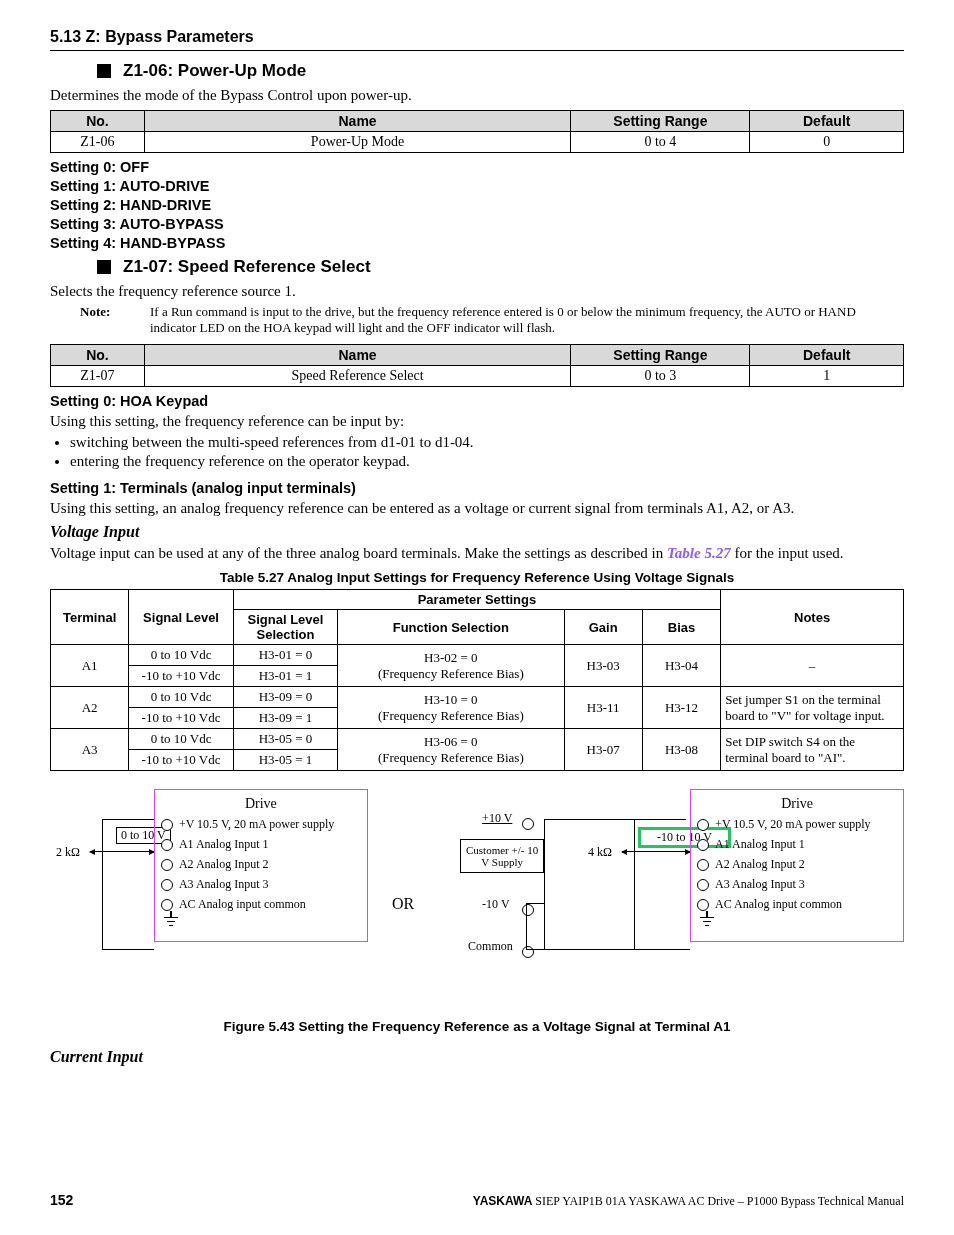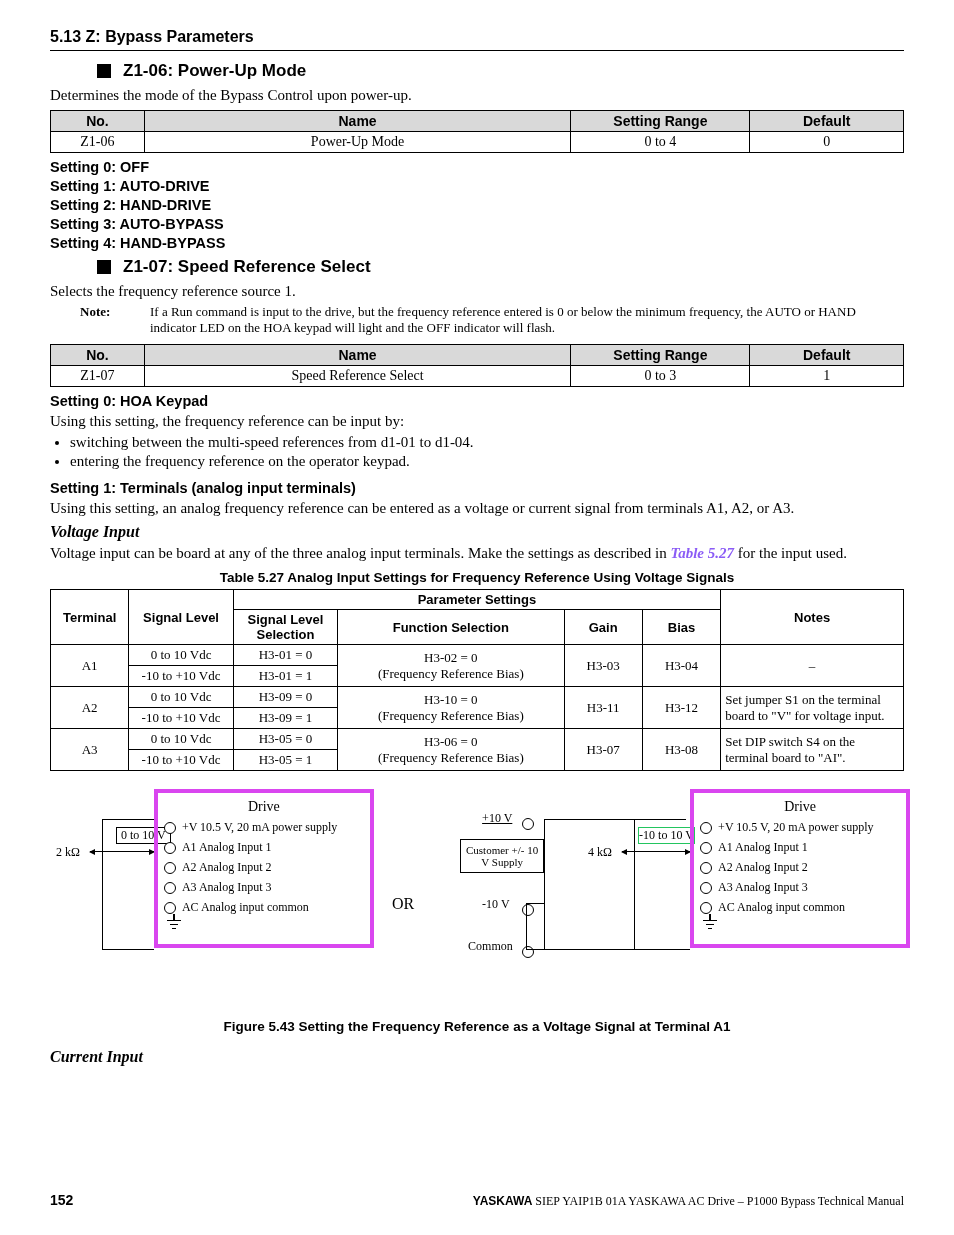--- a/index.html
+++ b/index.html
@@ -95,21 +95,21 @@
     display: flex;
     justify-content: center;
     align-items: flex-start;
     gap: 28px;
     margin: 18px 0 0 0;
   }
   .diag {
     position: relative;
   }
   .drivebox {
-    border: 4px solid #d946ef;
+    border: 1px solid #d946ef;
     width: 200px;
     padding: 6px 6px 6px 6px;
     font-size: 12px;
   }
   .drivebox .title { text-align: center; font-size: 14px; margin-bottom: 4px; }
   .termline {
     display: flex; align-items: center; gap: 6px;
     margin: 5px 0;
     font-size: 12px;
   }
@@ -235,21 +235,21 @@
 <ul class="b">
   <li>switching between the multi-speed references from d1-01 to d1-04.</li>
   <li>entering the frequency reference on the operator keypad.</li>
 </ul>
 
 <div class="setting" style="margin-top:10px">Setting 1: Terminals (analog input terminals)</div>
 <div class="para">Using this setting, an analog frequency reference can be entered as a voltage or current signal from terminals A1, A2, or A3.</div>
 
 <div class="italic">Voltage Input</div>
 <div class="para">
-  <span>Voltage input can be board at any of the three analog input terminals. Make the settings as described in </span><a class="linkref">Table 5.27</a><span> for the input used.</span>
+  <span>Voltage input can be used at any of the three analog board terminals. Make the settings as described in </span><a class="linkref">Table 5.27</a><span> for the input used.</span>
 </div>
 
 <div class="tabletitle">Table 5.27  Analog Input Settings for Frequency Reference Using Voltage Signals</div>
 
 <table class="big">
   <tbody>
       <tr>
     <th rowspan="2" style="width:9%">Terminal</th>
     <th rowspan="2" style="width:12%">Signal Level</th>
     <th colspan="4">Parameter Settings</th>
@@ -367,21 +367,21 @@
         <span class="circ"></span>
       </span>
     <div class="small" style="position:absolute;left:18px;top:150px;">Common</div>
     <span class="termline" style="position:absolute;left:72px;top:152px;">
         <span class="circ"></span>
       </span>
   </div>
 
   <div class="diag" style="width:310px;height:180px;">
     <div class="small" style="position:absolute;left:0;top:56px;">4 kΩ</div>
-    <div class="small" style="position:absolute;left:50px;top:38px;border:1px solid #22c55e;padding:0 0;background:#fff;">-10 to 10 V</div>
+    <div class="small" style="position:absolute;left:50px;top:38px;border:3px solid #22c55e;padding:0 16px;background:#fff;">-10 to 10 V</div>
     <div class="connvline" style="left:46px;top:30px;height:130px;"></div>
     <div class="connline arrow-l" style="left:34px;top:62px;width:12px;"></div>
     <div class="connvline" style="left:-44px;top:30px;height:130px;"></div>
     <div class="connline" style="left:-44px;top:30px;width:142px;"></div>
     <div class="connline arrow-r" style="left:46px;top:62px;width:56px;"></div>
     <div class="connline" style="left:-44px;top:160px;width:146px;"></div>
     <div class="connline" style="left:-62px;top:114px;width:18px;"></div>
     <div class="connvline" style="left:-62px;top:114px;height:46px;"></div>
     <div class="connline" style="left:-62px;top:160px;width:18px;"></div>
     <div class="drivebox" style="position:absolute;left:102px;top:0;">

